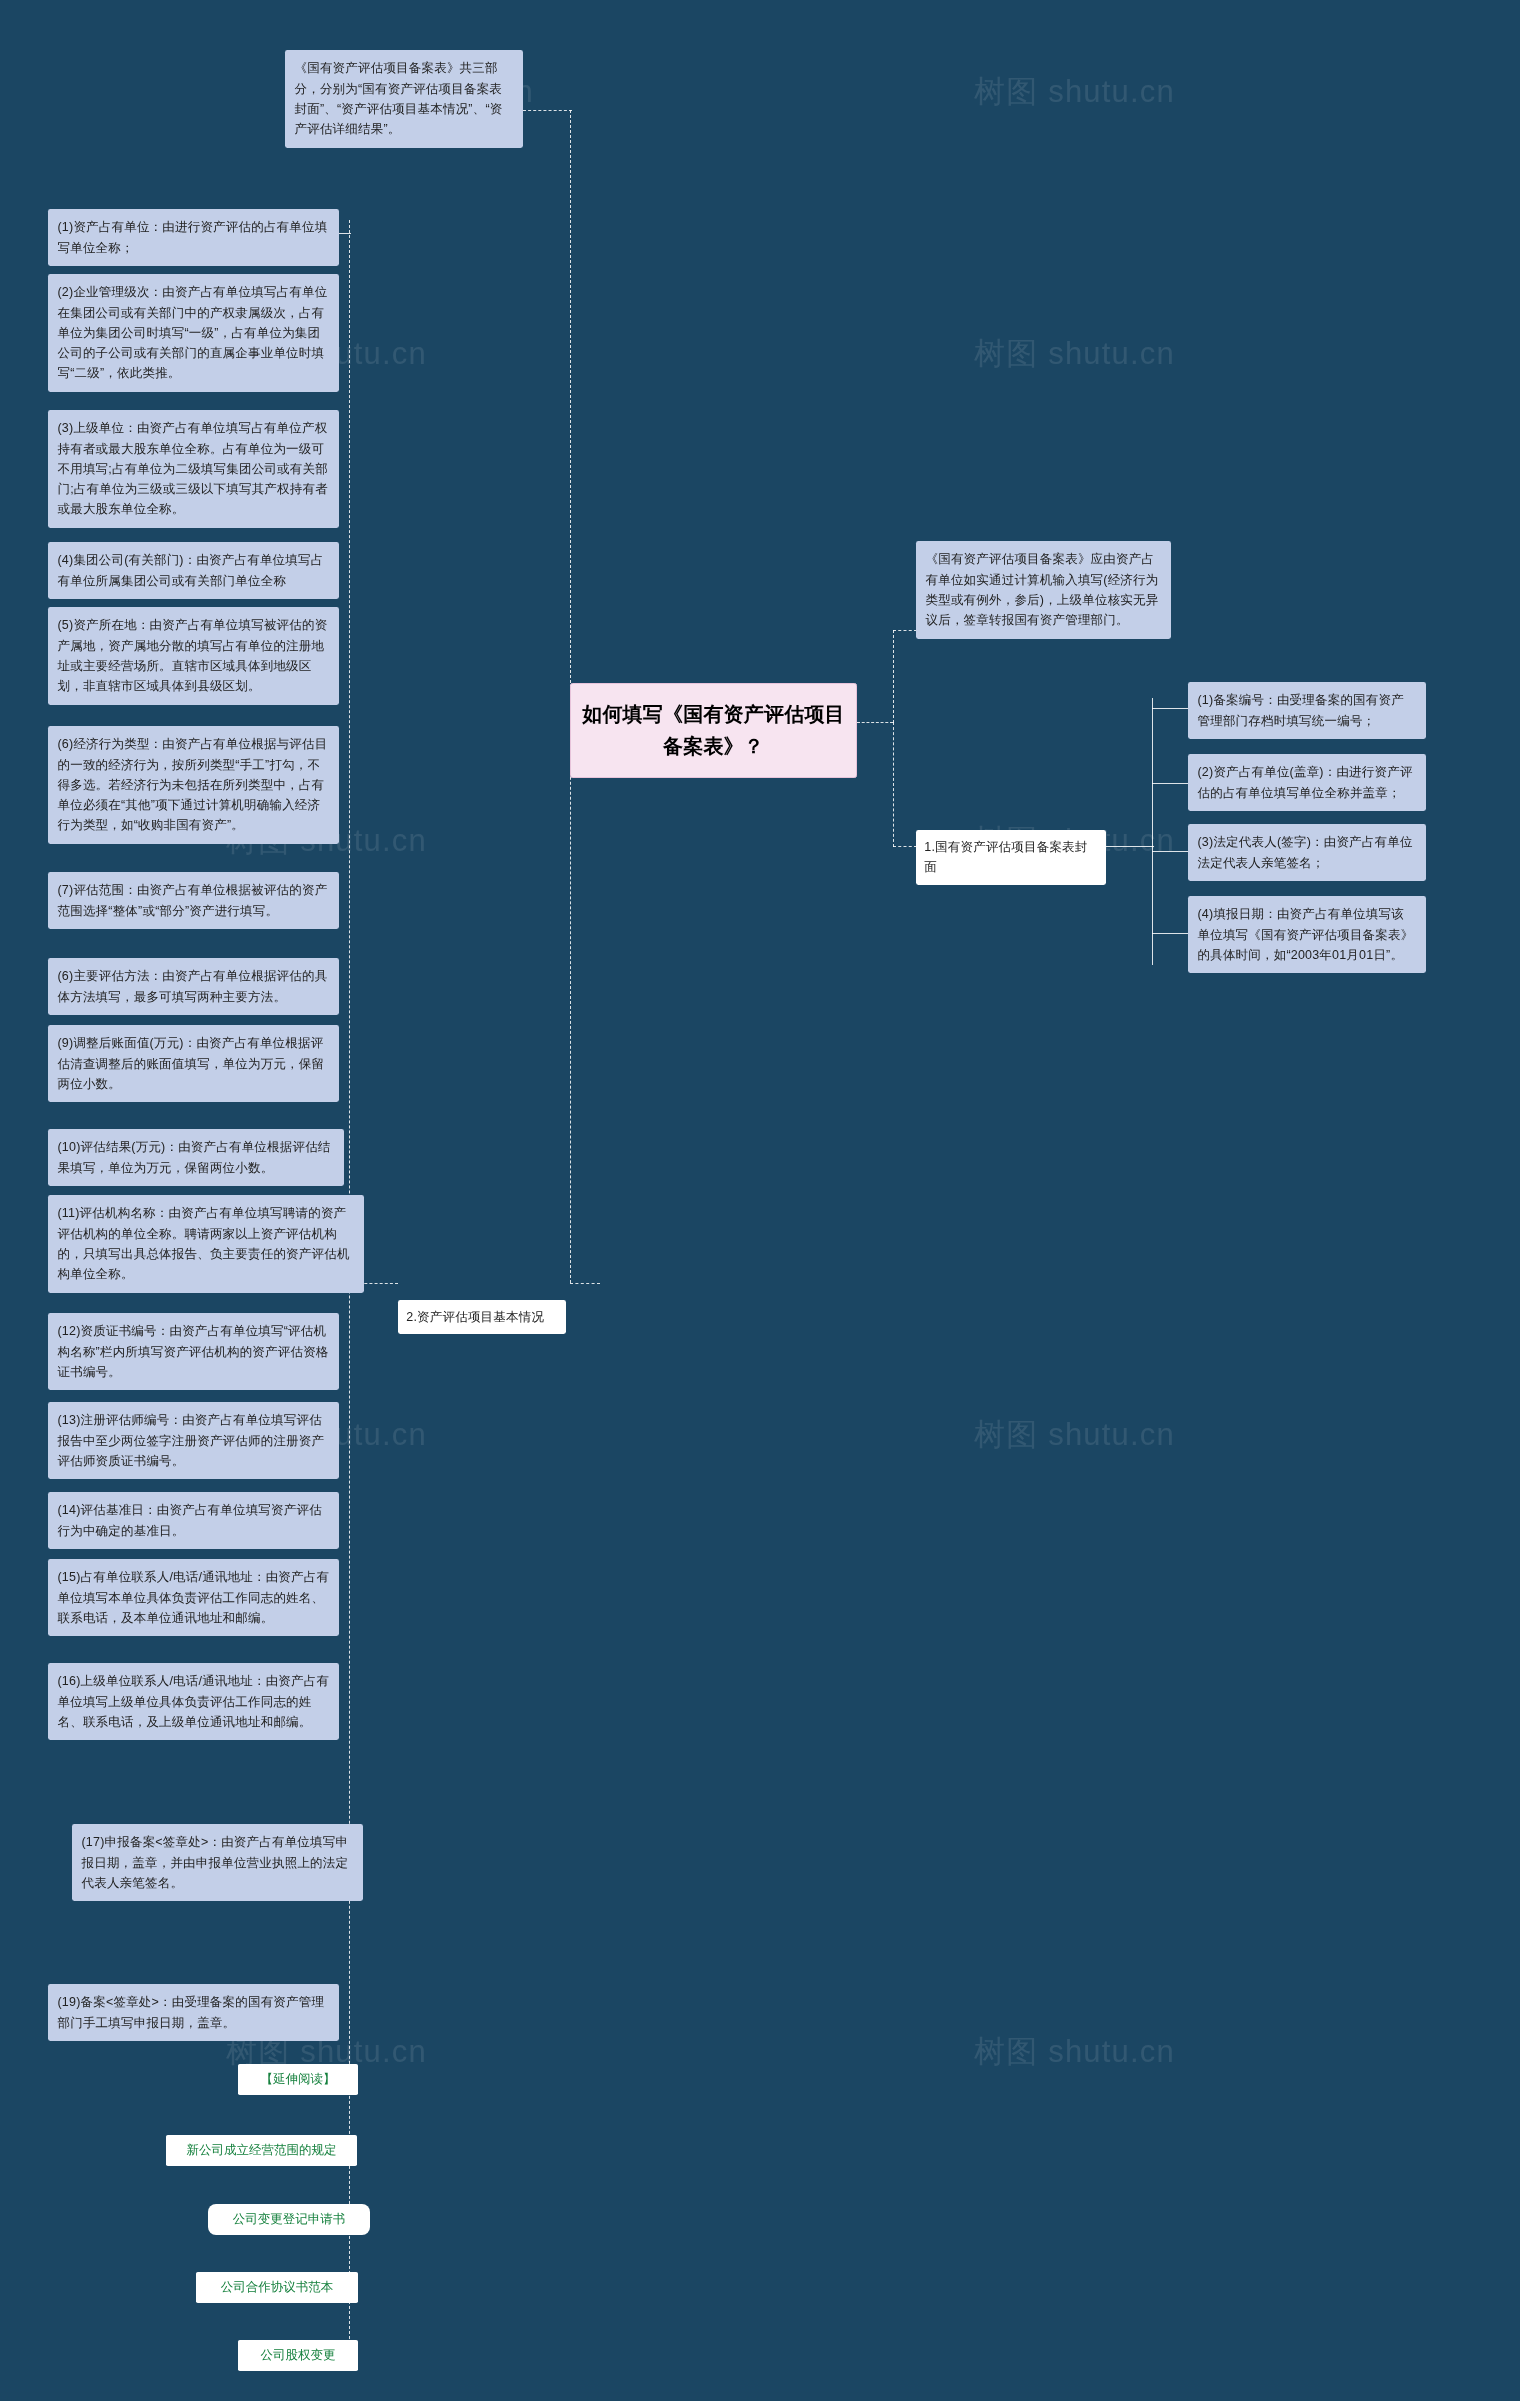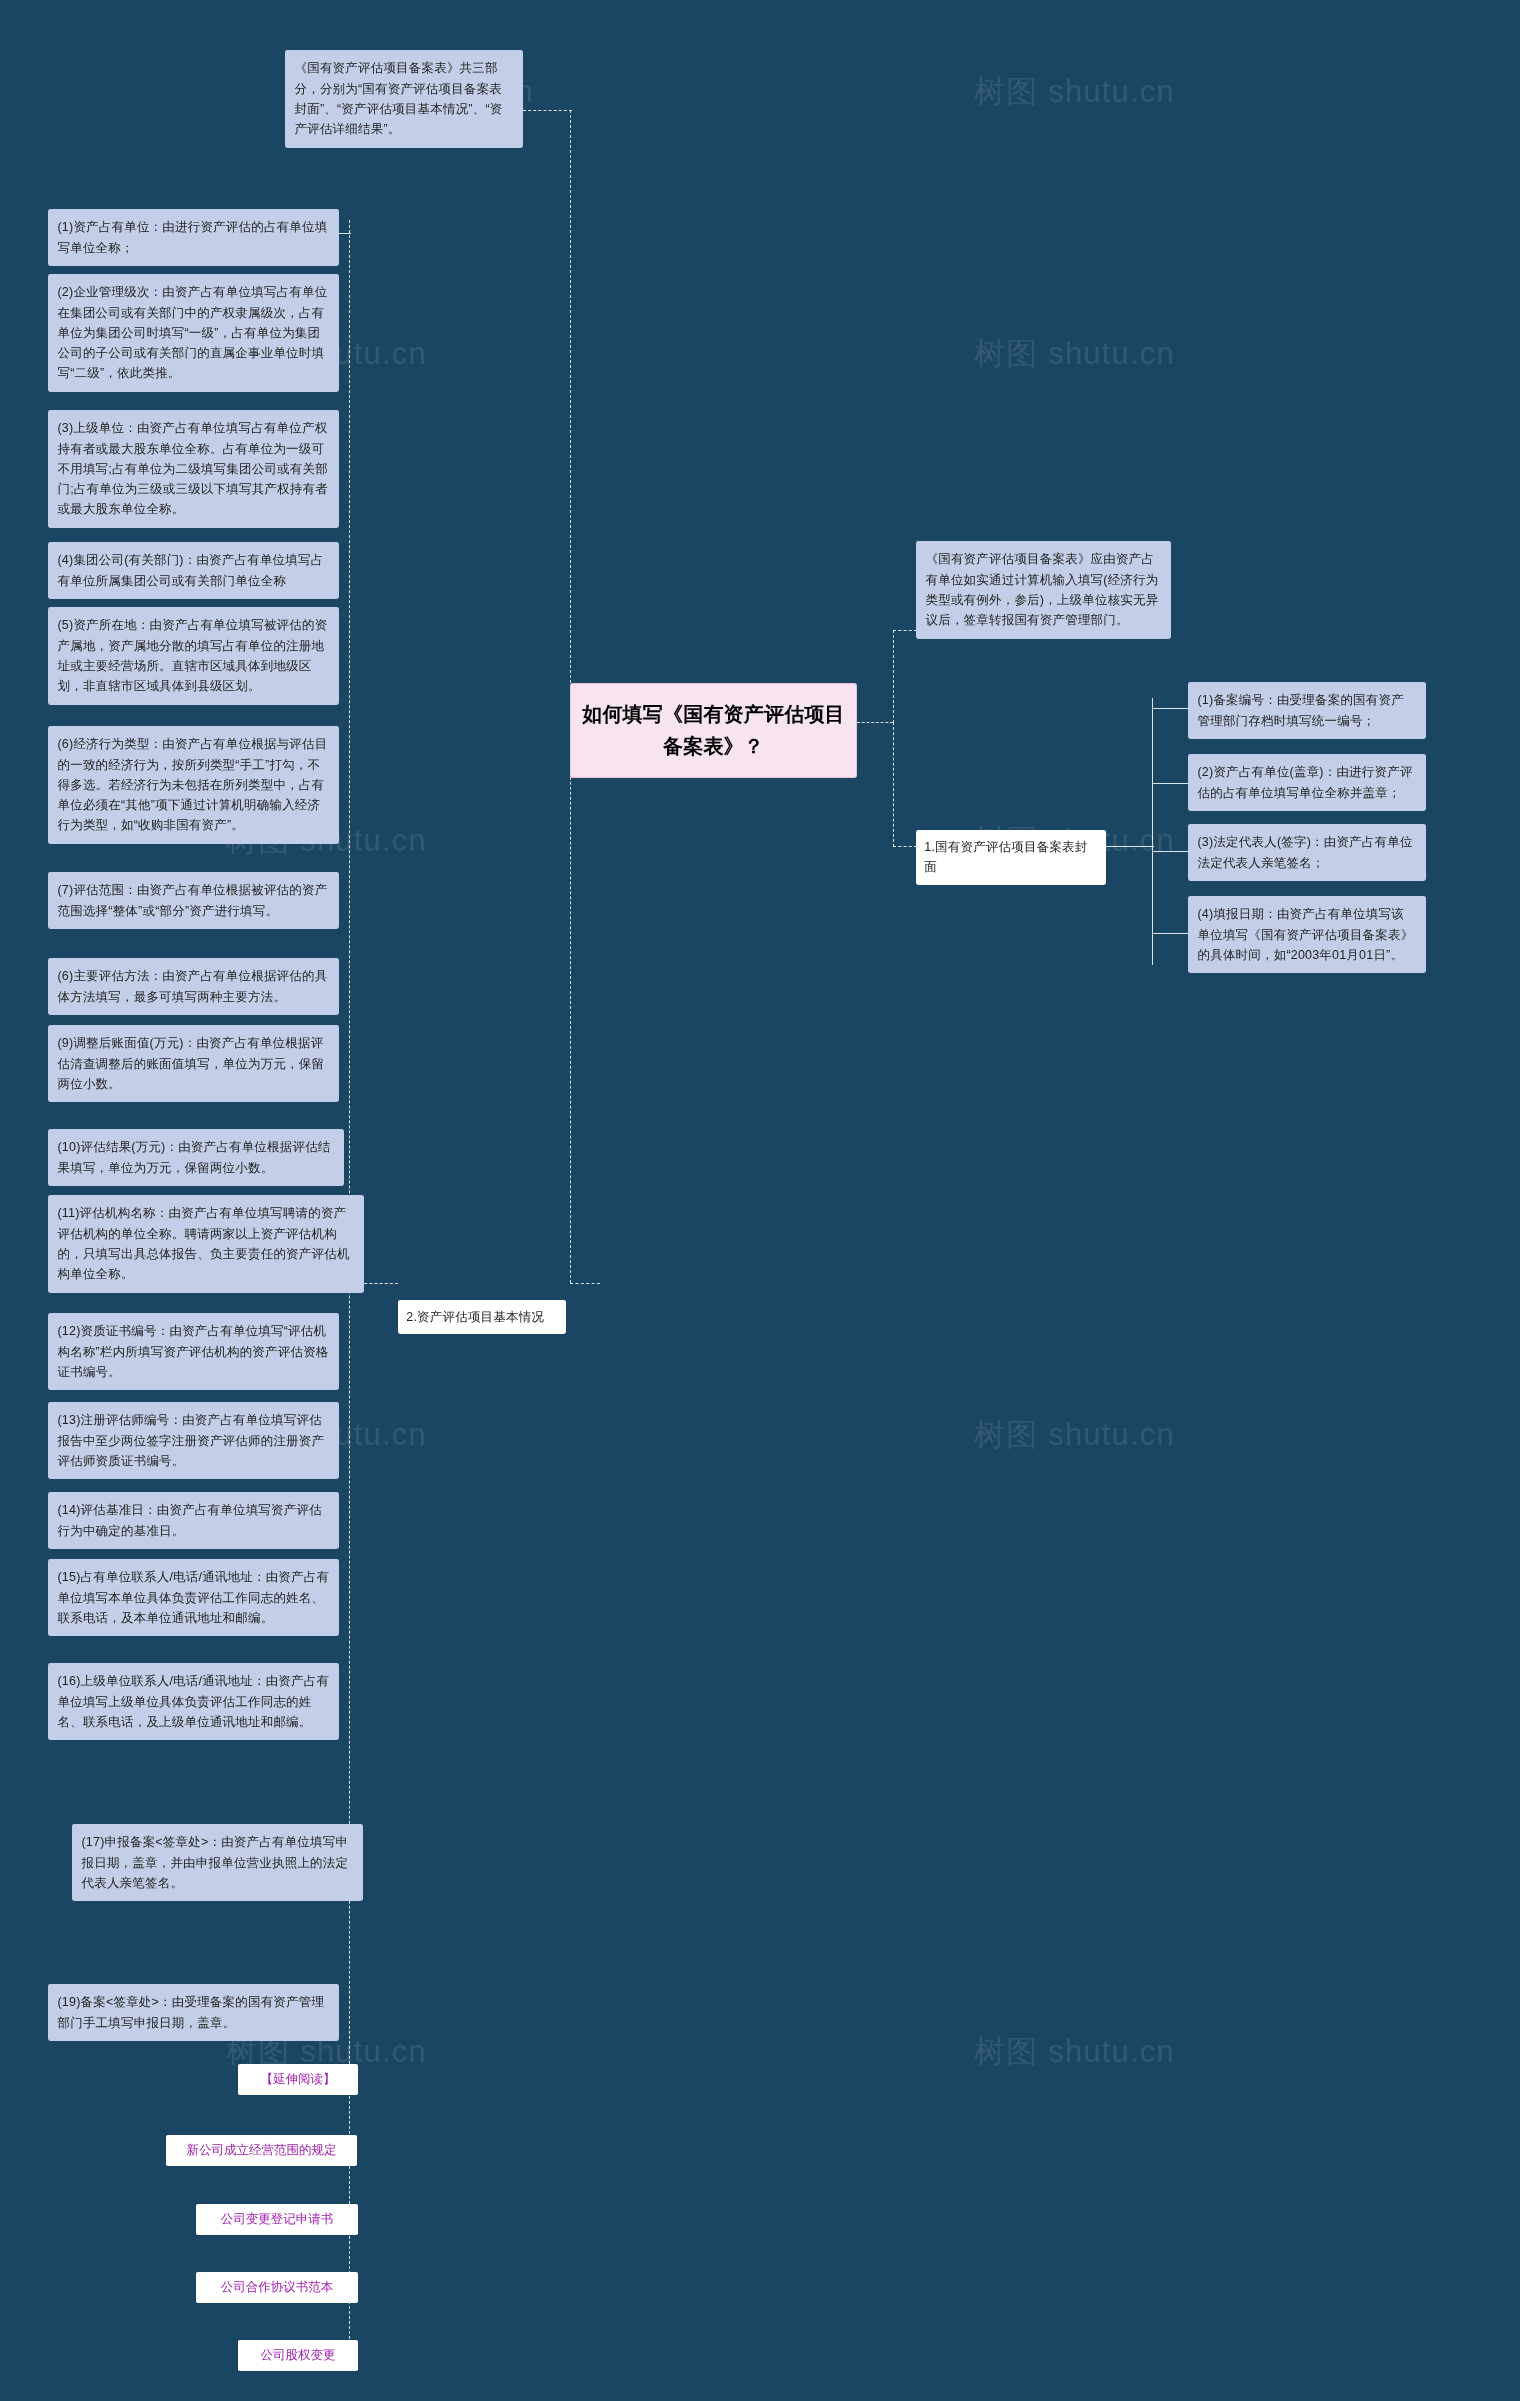--- a/index.html
+++ b/index.html
@@ -38,21 +38,21 @@
     border:0.6px solid #e7c3da;
     text-align:center;
     font-size:20px;
     line-height:1.6;
     color:#000000;
     padding:14.3px 10.7px;
     font-weight:bold;
   }
   .leaf{
     background:#ffffff;
-    color:#a21caf;
+    color:#15803d;
     padding:7.1px 9.5px;
     font-size:12.5px;
     text-align:center;
     border-radius:1.8px;
   }
   .conn{position:absolute;pointer-events:none;}
   .dash-v{
     position:absolute;
     border-left:1.2px dashed #ffffff;
     opacity:.85;
@@ -220,21 +220,21 @@
   <div class="node n-blue" style="left:48px;top:1984px;width:291px;">
     <span>(19)备案&lt;签章处&gt;：由受理备案的国有资产管理部门手工填写申报日期，盖章。</span>
   </div>
 
   <div class="leaf" style="position:absolute;left:238px;top:2064px;width:101px;">
     <span>【延伸阅读】</span>
   </div>
   <div class="leaf" style="position:absolute;left:166px;top:2135px;width:172px;">
     <span>新公司成立经营范围的规定</span>
   </div>
-  <div class="leaf" style="position:absolute;left:196px;top:2204px;width:143px;">
+  <div class="leaf" style="position:absolute;left:208px;top:2204px;width:143px;border-radius:8px;">
     <span>公司变更登记申请书</span>
   </div>
   <div class="leaf" style="position:absolute;left:196px;top:2272px;width:143px;">
     <span>公司合作协议书范本</span>
   </div>
   <div class="leaf" style="position:absolute;left:238px;top:2340px;width:101px;">
     <span>公司股权变更</span>
   </div>
 
 </div>

